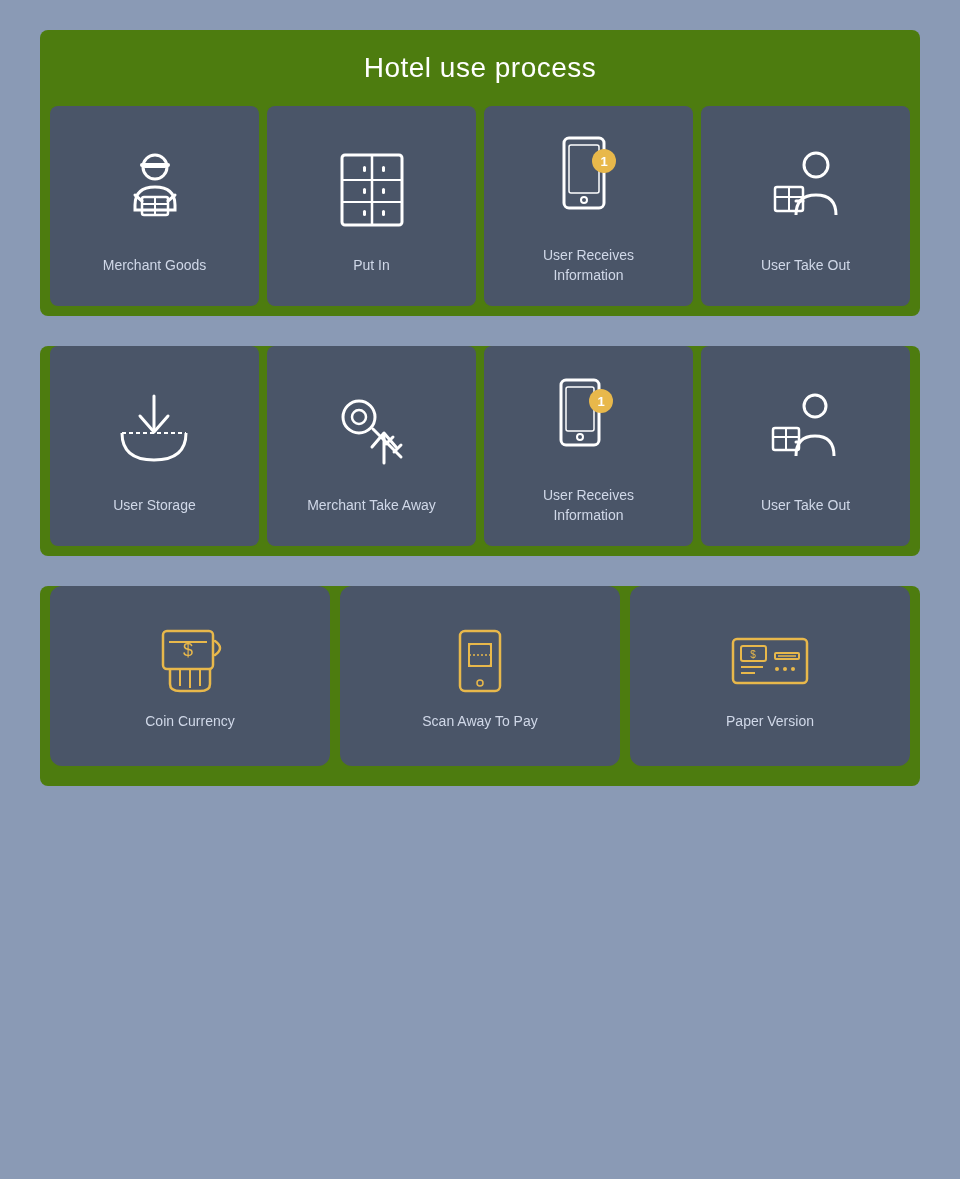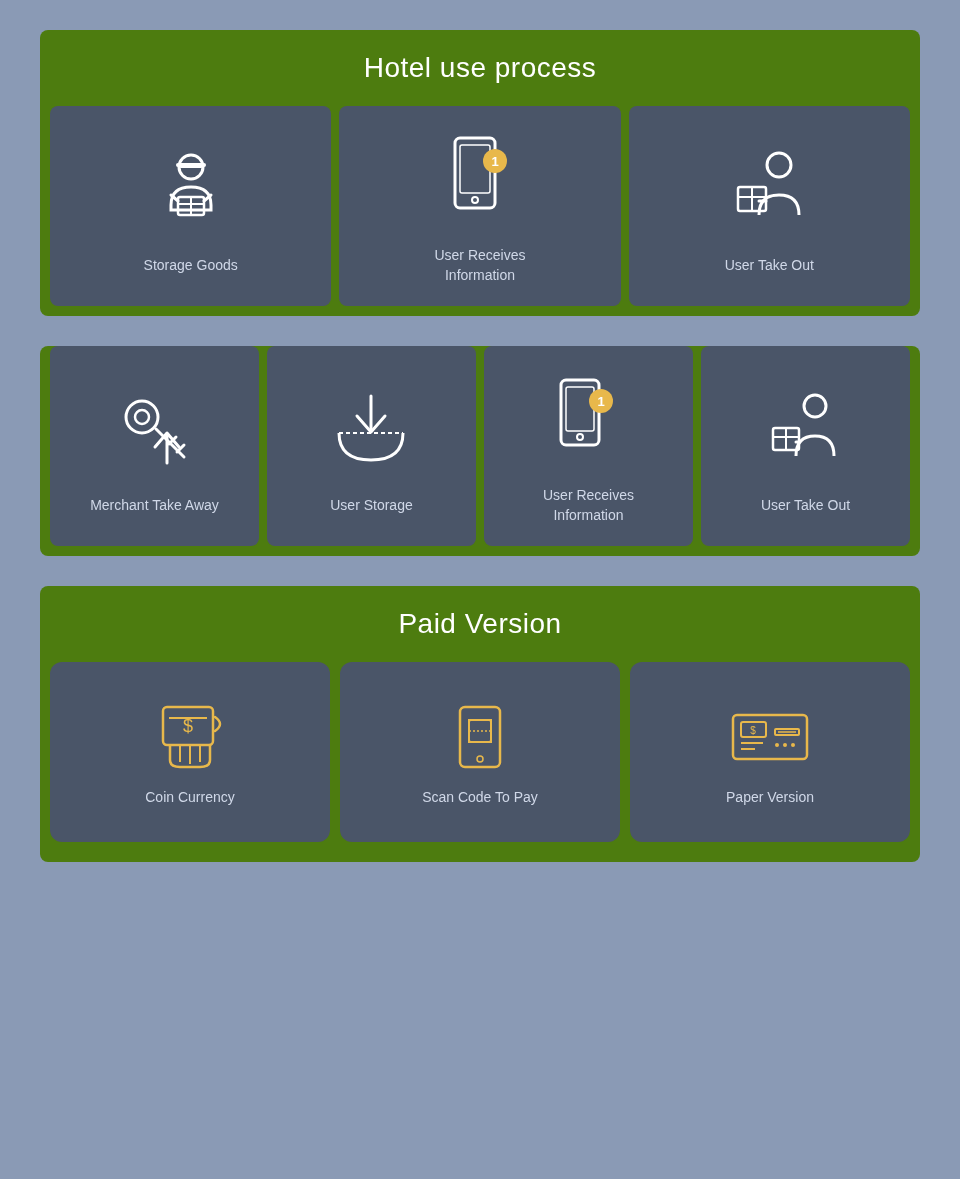--- a/index.html
+++ b/index.html
@@ -129,23 +129,46 @@
           <path d="M25 60 Q25 42 45 42 Q65 42 65 60 L65 65 L25 65 Z" stroke="white" stroke-width="3" fill="none"></path>
 
           <rect x="32" y="52" width="26" height="18" rx="2" stroke="white" stroke-width="2.5" fill="none"></rect>
           <line x1="32" y1="59" x2="58" y2="59" stroke="white" stroke-width="2"></line>
           <line x1="45" y1="52" x2="45" y2="70" stroke="white" stroke-width="2"></line>
 
           <line x1="25" y1="50" x2="32" y2="56" stroke="white" stroke-width="3" stroke-linecap="round"></line>
           <line x1="65" y1="50" x2="58" y2="56" stroke="white" stroke-width="3" stroke-linecap="round"></line>
         </svg>
       </div>
-      <div class="card-label">Storage Goods</div>
-    </div>
-
+      <div class="card-label">Merchant Goods</div>
+    </div>
+
+    <div class="card">
+      <div class="card-icon">
+        <svg width="90" height="90" viewBox="0 0 90 90" fill="none">
+
+          <rect x="15" y="10" width="60" height="70" rx="3" stroke="white" stroke-width="3" fill="none"></rect>
+
+          <line x1="45" y1="10" x2="45" y2="80" stroke="white" stroke-width="2.5"></line>
+
+          <line x1="15" y1="35" x2="45" y2="35" stroke="white" stroke-width="2"></line>
+          <line x1="45" y1="35" x2="75" y2="35" stroke="white" stroke-width="2"></line>
+          <line x1="15" y1="57" x2="45" y2="57" stroke="white" stroke-width="2"></line>
+          <line x1="45" y1="57" x2="75" y2="57" stroke="white" stroke-width="2"></line>
+
+          <rect x="36" y="21" width="3" height="6" rx="1.5" fill="white"></rect>
+          <rect x="55" y="21" width="3" height="6" rx="1.5" fill="white"></rect>
+          <rect x="36" y="43" width="3" height="6" rx="1.5" fill="white"></rect>
+          <rect x="55" y="43" width="3" height="6" rx="1.5" fill="white"></rect>
+          <rect x="36" y="65" width="3" height="6" rx="1.5" fill="white"></rect>
+          <rect x="55" y="65" width="3" height="6" rx="1.5" fill="white"></rect>
+        </svg>
+      </div>
+      <div class="card-label">Put In</div>
+    </div>
 
     <div class="card">
       <div class="card-icon">
         <div class="phone-container" style="position:relative;">
           <svg width="80" height="95" viewBox="0 0 80 95" fill="none">
 
             <rect x="15" y="5" width="40" height="70" rx="5" stroke="white" stroke-width="3" fill="none"></rect>
 
             <rect x="20" y="12" width="30" height="48" rx="2" stroke="white" stroke-width="1.5" fill="none"></rect>
 
@@ -178,50 +201,50 @@
     </div>
 
   </div>
 </div>
 
 <div class="section">
   <div class="cards-row">
 
     <div class="card">
       <div class="card-icon">
+        <svg width="85" height="85" viewBox="0 0 85 85" fill="none">
+
+          <path d="M10 45 Q10 72 42 72 Q74 72 74 45" stroke="white" stroke-width="3" fill="none"></path>
+
+          <line x1="42" y1="8" x2="42" y2="42" stroke="white" stroke-width="3" stroke-linecap="round"></line>
+          <polyline points="28,28 42,44 56,28" stroke="white" stroke-width="3" fill="none" stroke-linejoin="round" stroke-linecap="round"></polyline>
+
+          <line x1="10" y1="45" x2="74" y2="45" stroke="white" stroke-width="2" stroke-dasharray="4,3"></line>
+        </svg>
+      </div>
+      <div class="card-label">User Storage</div>
+    </div>
+
+    <div class="card">
+      <div class="card-icon">
         <svg width="85" height="90" viewBox="0 0 85 90" fill="none">
 
           <circle cx="30" cy="32" r="16" stroke="white" stroke-width="3" fill="none"></circle>
           <circle cx="30" cy="32" r="7" stroke="white" stroke-width="2.5" fill="none"></circle>
 
           <line x1="44" y1="44" x2="72" y2="72" stroke="white" stroke-width="3" stroke-linecap="round"></line>
 
           <line x1="57" y1="59" x2="64" y2="52" stroke="white" stroke-width="3" stroke-linecap="round"></line>
           <line x1="65" y1="67" x2="72" y2="60" stroke="white" stroke-width="3" stroke-linecap="round"></line>
 
           <line x1="55" y1="78" x2="55" y2="50" stroke="white" stroke-width="3" stroke-linecap="round"></line>
           <polyline points="43,62 55,48 67,62" stroke="white" stroke-width="3" fill="none" stroke-linejoin="round" stroke-linecap="round"></polyline>
         </svg>
       </div>
       <div class="card-label">Merchant Take Away</div>
-    </div>
-
-    <div class="card">
-      <div class="card-icon">
-        <svg width="85" height="85" viewBox="0 0 85 85" fill="none">
-
-          <path d="M10 45 Q10 72 42 72 Q74 72 74 45" stroke="white" stroke-width="3" fill="none"></path>
-
-          <line x1="42" y1="8" x2="42" y2="42" stroke="white" stroke-width="3" stroke-linecap="round"></line>
-          <polyline points="28,28 42,44 56,28" stroke="white" stroke-width="3" fill="none" stroke-linejoin="round" stroke-linecap="round"></polyline>
-
-          <line x1="10" y1="45" x2="74" y2="45" stroke="white" stroke-width="2" stroke-dasharray="4,3"></line>
-        </svg>
-      </div>
-      <div class="card-label">User Storage</div>
     </div>
 
 
     <div class="card">
       <div class="card-icon">
         <div class="phone-container" style="position:relative;">
           <svg width="75" height="90" viewBox="0 0 75 90" fill="none">
 
             <rect x="10" y="5" width="38" height="65" rx="5" stroke="white" stroke-width="3" fill="none"></rect>
 
@@ -252,21 +275,20 @@
           <line x1="33" y1="54" x2="36" y2="54" stroke="white" stroke-width="3" stroke-linecap="round"></line>
         </svg>
       </div>
       <div class="card-label">User Take Out</div>
     </div>
 
   </div>
 </div>
 
 <div class="section">
-  <div class="section-title">Paid Version</div>
   <div class="paid-cards-row">
 
 
     <div class="paid-card">
       <div class="paid-card-icon">
         <svg width="90" height="70" viewBox="0 0 90 70" fill="none">
 
           <rect x="18" y="5" width="50" height="38" rx="4" stroke="#e8b84b" stroke-width="2.5" fill="none"></rect>
 
           <text x="43" y="30" font-size="18" fill="#e8b84b" text-anchor="middle" font-family="Arial">$</text>
@@ -295,21 +317,21 @@
           <path d="M31 24 L31 18 L37 18" stroke="#e8b84b" stroke-width="2" fill="none"></path>
           <path d="M47 18 L53 18 L53 24" stroke="#e8b84b" stroke-width="2" fill="none"></path>
           <path d="M31 34 L31 40 L37 40" stroke="#e8b84b" stroke-width="2" fill="none"></path>
           <path d="M47 40 L53 40 L53 34" stroke="#e8b84b" stroke-width="2" fill="none"></path>
 
           <line x1="31" y1="29" x2="53" y2="29" stroke="#e8b84b" stroke-width="1.5" stroke-dasharray="2,2"></line>
 
           <circle cx="42" cy="57" r="3" stroke="#e8b84b" stroke-width="1.5" fill="none"></circle>
         </svg>
       </div>
-      <div class="paid-card-label">Scan Code To Pay</div>
+      <div class="paid-card-label">Scan Away To Pay</div>
     </div>
 
     <div class="paid-card">
       <div class="paid-card-icon">
         <svg width="90" height="60" viewBox="0 0 90 60" fill="none">
 
           <rect x="8" y="8" width="74" height="44" rx="4" stroke="#e8b84b" stroke-width="2.5" fill="none"></rect>
 
           <rect x="16" y="15" width="25" height="15" rx="2" stroke="#e8b84b" stroke-width="2" fill="none"></rect>
 

